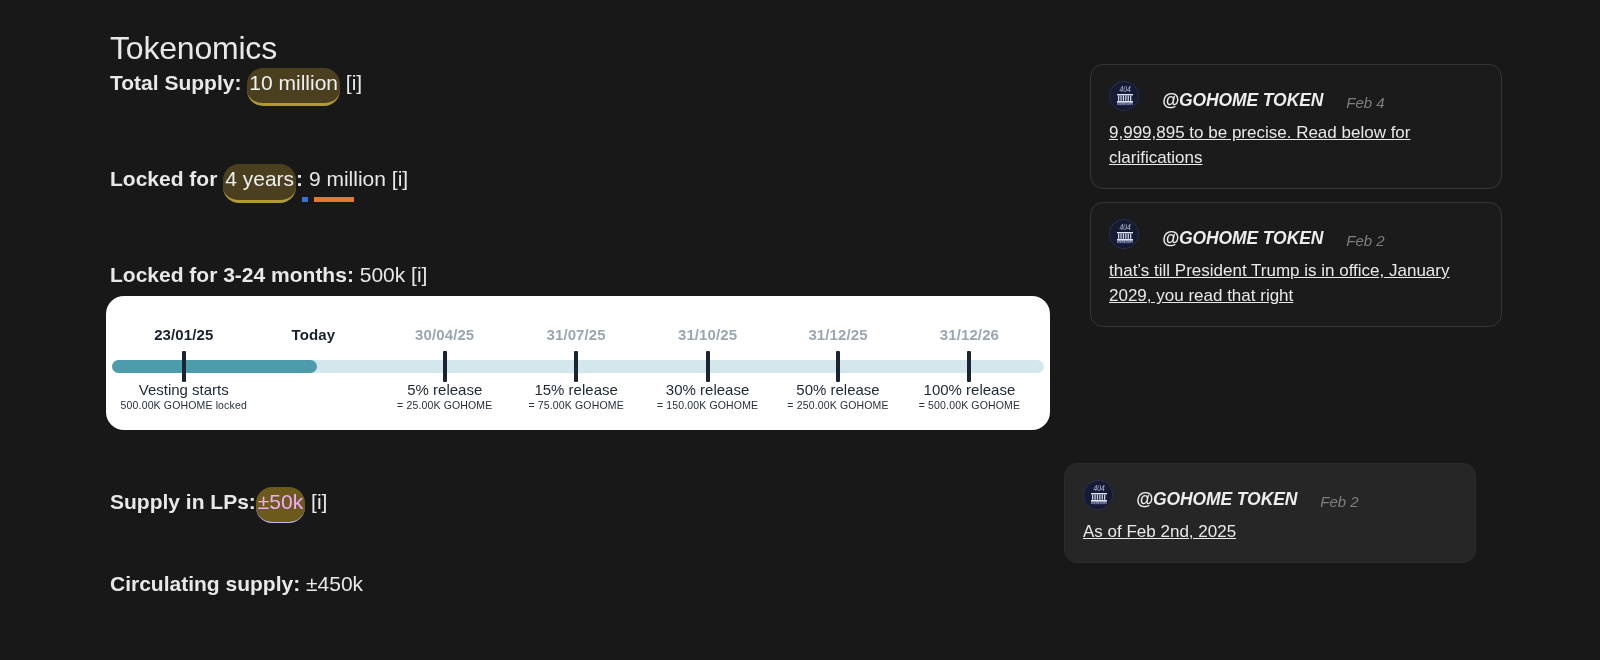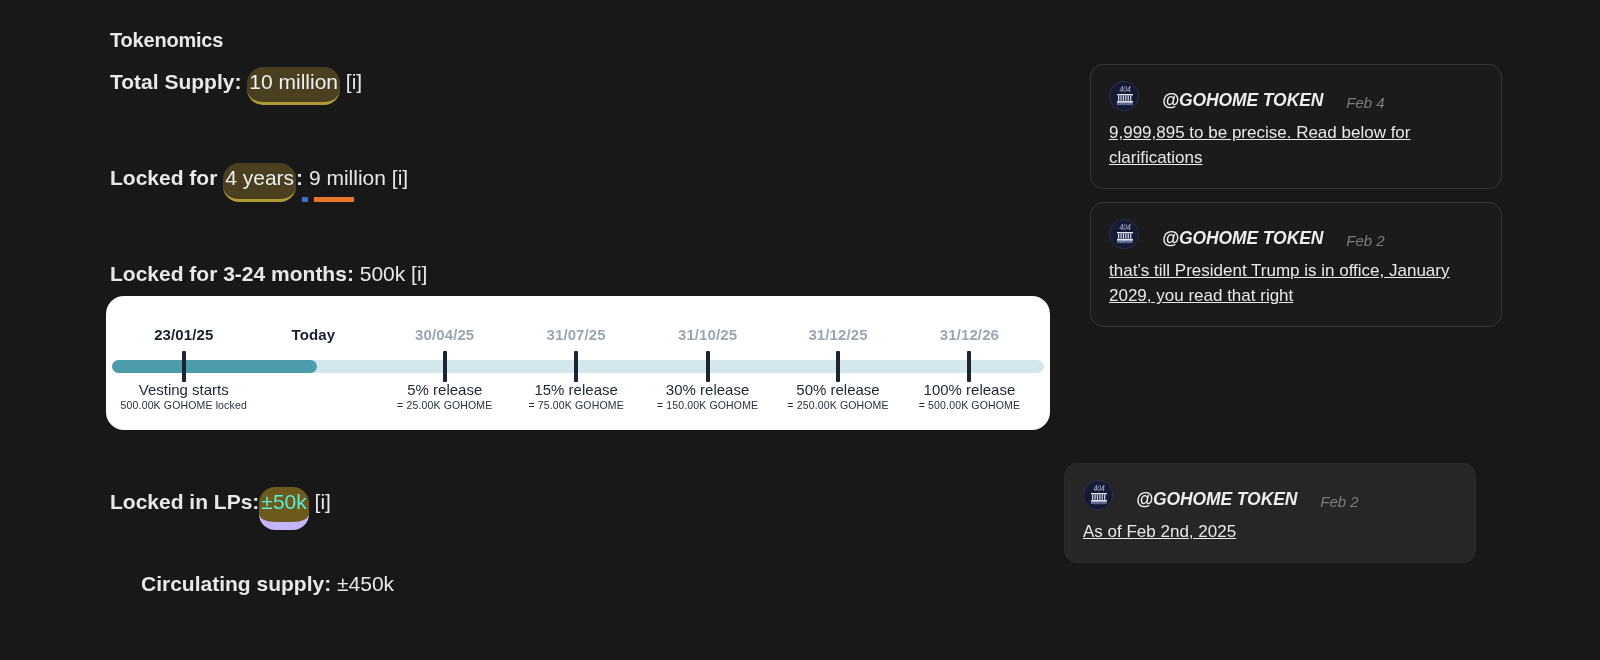--- a/index.html
+++ b/index.html
@@ -21,26 +21,25 @@
 
   
   .left-col {
     position: absolute;
     left: 110px;
     top: 28px;
     width: 950px;
   }
 
   .page-title {
-    font-size: 20px;
-    font-weight: bold;
+    font-size: 32px;
+    font-weight: normal;
     color: #e8e8e8;
     letter-spacing: -0.2px;
     line-height: 1.25;
-    margin-bottom: 14px;
   }
 
   .stat-line {
     font-size: 21px;
     font-weight: bold;
     color: #e8e8e8;
     line-height: 1.3;
     white-space: nowrap;
   }
 
@@ -59,22 +58,22 @@
     color: #efefef;
     padding: 1px 2px 7px 2px;
     border-bottom: 3px solid #b09b34;
     font-weight: normal;
     border-radius: 16px;
   }
 
   
   .hl.active {
     background: #6b5a1c;
-    border-bottom: 8px solid #c4b5fd;
-    color: #5eead4;
+    border-bottom: 1px solid #c4b5fd;
+    color: #f0abfc;
   }
 
   
   .mini-marks {
     position: absolute;
     left: 302px;
     top: 196px;
     height: 6px;
     width: 60px;
   }
@@ -324,26 +323,26 @@
           <div class="tl-date future">31/12/26</div>
           <div class="tl-tick"></div>
           <div class="tl-main">100% release</div>
           <div class="tl-sub">= 500.00K GOHOME</div>
         </div>
       </div>
   </div>
 
   <div style="position:absolute; left:110px; top:487px; width:900px;">
     <div class="stat-line">
-      <span class="label-strong">Locked in LPs:</span><span class="hl active">±50k</span>
+      <span class="label-strong">Supply in LPs:</span><span class="hl active">±50k</span>
       <span class="val-plain">[i]</span>
     </div>
   </div>
 
-  <div style="position:absolute; left:110px; top:570px; width:900px;margin-left:31px;">
+  <div style="position:absolute; left:110px; top:570px; width:900px;">
     <div class="stat-line">
       <span class="label-strong">Circulating supply:</span>
       <span class="val-plain">±450k</span>
     </div>
   </div>
 
   <div class="tweet-card outline" id="card-1">
     <div class="tw-head">
       <span class="avatar">
         <svg width="30" height="30" viewBox="0 0 30 30" aria-hidden="true">

